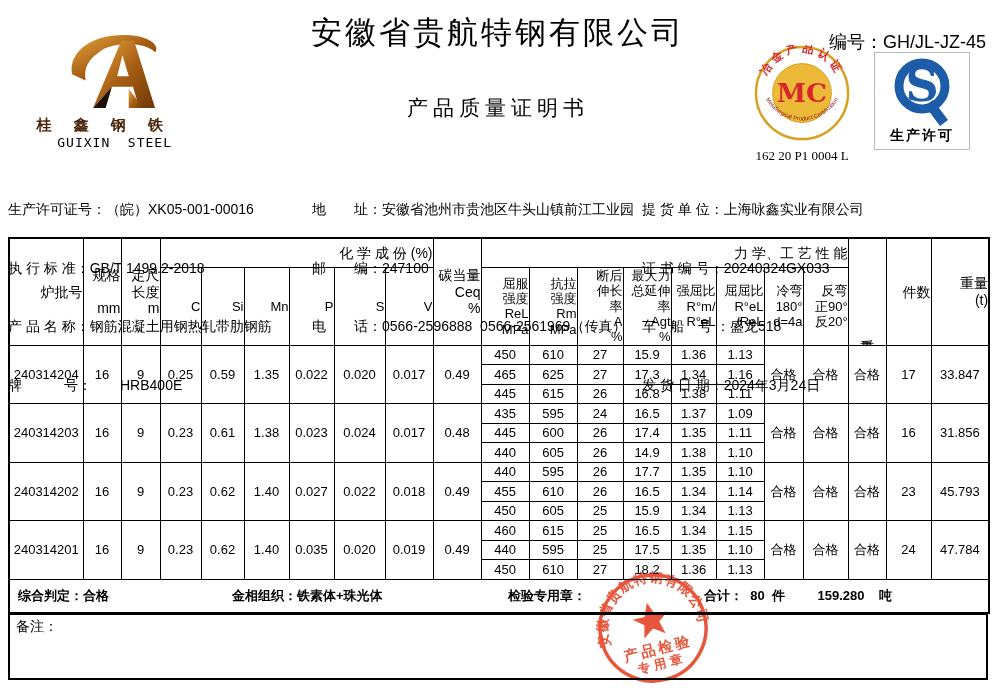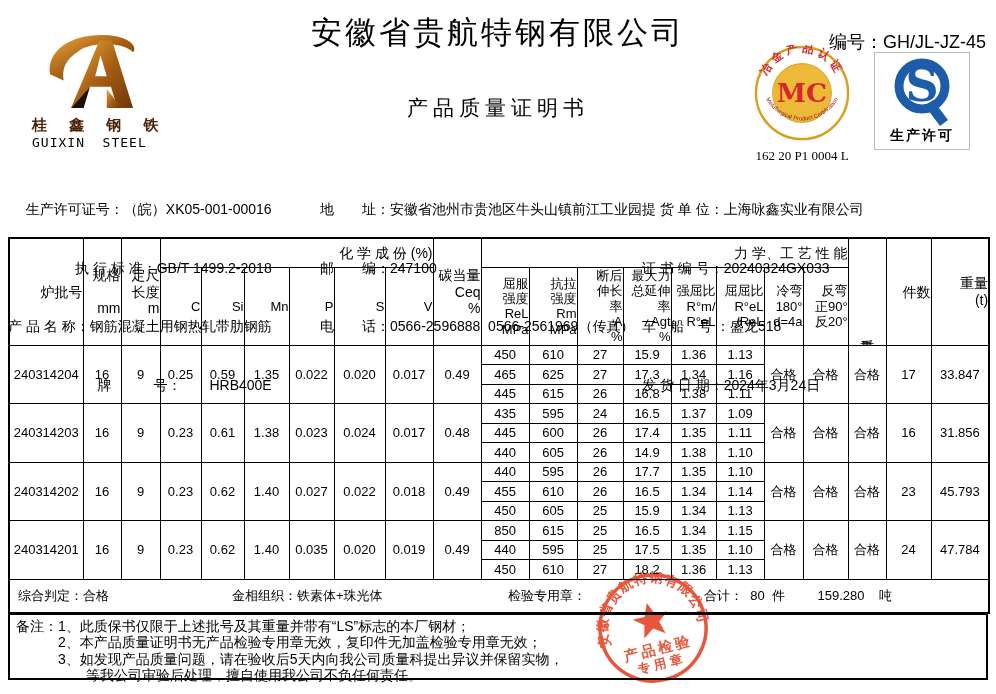--- a/index.html
+++ b/index.html
@@ -6,48 +6,48 @@
   .page{position:relative;width:996px;height:694px;background:#fff;color:#000;
         font-family:"Liberation Sans","DejaVu Sans",sans-serif;overflow:hidden;}
 
   
   .company-title{position:absolute;left:0;right:0;top:12px;text-align:center;
     font-family:"DejaVu Serif","Liberation Serif",serif;font-size:31px;letter-spacing:3px;}
   .cert-title{position:absolute;left:0;right:0;top:94px;text-align:center;
     font-family:"DejaVu Serif","Liberation Serif",serif;font-size:21px;letter-spacing:5px;}
   .serial{position:absolute;top:30px;right:10px;font-size:18px;white-space:pre;}
 
-  .guixin{position:absolute;left:32px;top:28px;width:140px;text-align:left;}
+  .guixin{position:absolute;left:32px;top:28px;width:140px;text-align:right;}
   .guixin .cn{font-size:15px;font-weight:bold;color:#4a2408;letter-spacing:9px;margin-top:2px;white-space:pre;}
   .guixin .en{font-family:"DejaVu Sans Mono","Liberation Mono",monospace;font-size:13px;letter-spacing:1px;white-space:pre;}
 
   .mc-wrap{position:absolute;left:742px;top:45px;width:120px;text-align:center;}
   .mc-code{font-family:Liberation Serif, serif;font-size:13px;margin-top:1px;white-space:pre;}
   .qs-wrap{position:absolute;left:874px;top:52px;width:94px;height:96px;border:1px solid #bbb;
            background:#fff;text-align:center;}
   .qs-caption{color:#000000;font-weight:bold;font-size:14px;letter-spacing:2px;margin-top:-4px;}
 
   
   .info{position:absolute;top:161px;font-size:14px;line-height:19.5px;white-space:pre;}
-  .info-left{left:8px;text-align:right;}
-  .info-mid{left:320px;}
+  .info-left{left:8px;}
+  .info-mid{left:312px;}
   .info-right{left:642px;}
 
   
   .tablewrap{position:absolute;left:8px;top:237px;width:980px;}
   table.cert{border-collapse:collapse;table-layout:fixed;width:980px;border:2px solid #000;}
   table.cert th,table.cert td{border:1px solid #000;text-align:center;vertical-align:middle;
       padding:0;font-weight:normal;font-size:13px;line-height:1.18;overflow:hidden;}
   table.cert th{white-space:pre-line;text-align:right;}
   tr.h1 th{height:28px;font-size:14px;}
   tr.h2 th{height:74px;}
   table.cert tbody td{height:18.5px;font-size:13px;}
   .vtext{writing-mode:vertical-rl;text-orientation:upright;margin:0 auto;line-height:1.1;letter-spacing:3px;height:96px;}
   .sumrow td{height:32px;position:relative;font-size:14px;}
-  .sum-abs{position:absolute;top:0;height:32px;line-height:32px;white-space:pre;}
+  .sum-abs{position:absolute;top:0;height:32px;line-height:32px;white-space:pre;font-weight:bold;}
 
   
   .notes{border:2px solid #000;border-top:1px solid #000;padding:3px 6px 0 6px;height:60px;
          font-size:14px;line-height:16.5px;display:flex;}
   .notes .lbl{white-space:pre;}
   .notes .lines div{white-space:pre;}
 
   
   .footer{position:relative;height:26px;font-size:14px;}
   .footer span{position:absolute;top:6px;white-space:pre;}
@@ -337,21 +337,21 @@
             <td rowspan="3">240314201</td>
             <td rowspan="3">16</td>
             <td rowspan="3">9</td>
             <td rowspan="3">0.23</td>
             <td rowspan="3">0.62</td>
             <td rowspan="3">1.40</td>
             <td rowspan="3">0.035</td>
             <td rowspan="3">0.020</td>
             <td rowspan="3">0.019</td>
             <td rowspan="3">0.49</td>
-            <td>850</td>
+            <td>460</td>
             <td>615</td>
             <td>25</td>
             <td>16.5</td>
             <td>1.34</td>
             <td>1.15</td>
             <td rowspan="3">合格</td>
             <td rowspan="3">合格</td>
             <td rowspan="3">合格</td>
             <td rowspan="3">24</td>
             <td rowspan="3">47.784</td>
@@ -380,26 +380,20 @@
             <span class="sum-abs" style="left:222px"><span>金相组织：</span><span>铁素体+珠光体</span></span>
             <span class="sum-abs" style="left:498px">检验专用章：</span>
             <span class="sum-abs" style="left:694px"><span>合计：</span>  <span>80</span>  <span>件</span>         <span>159.280</span>    <span>吨</span></span>
           </td>
         </tr>
       </tfoot>
     </table>
 
     <div class="notes">
       <div class="lbl">备注：</div>
-      <div class="lines">
-        <div>1、此质保书仅限于上述批号及其重量并带有“LS”标志的本厂钢材；</div>
-        <div>2、本产品质量证明书无产品检验专用章无效，复印件无加盖检验专用章无效；</div>
-        <div>3、如发现产品质量问题，请在验收后5天内向我公司质量科提出异议并保留实物，</div>
-        <div>　　等我公司审验后处理，擅自使用我公司不负任何责任。</div>
-      </div>
     </div>
 
     <div class="footer">
       <span class="f-inspector"></span>
       <span class="f-tab"></span>
       <span class="f-date"></span>
     </div>
   </div>
 
   <svg class="stamp" viewBox="0 0 118 118">

